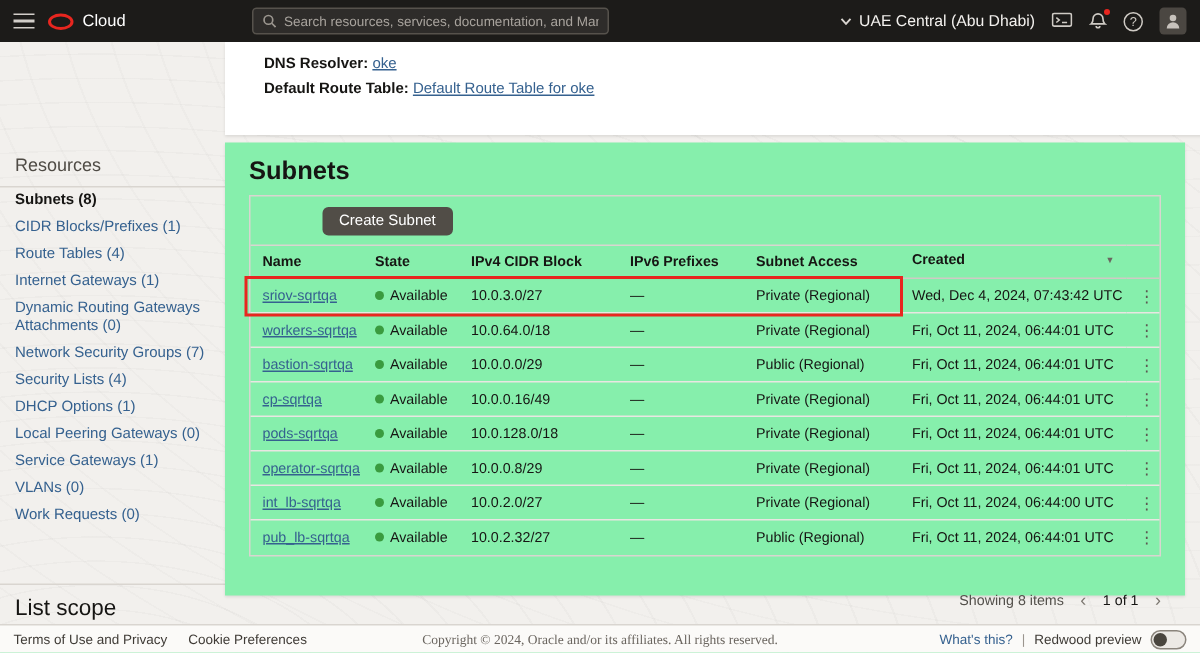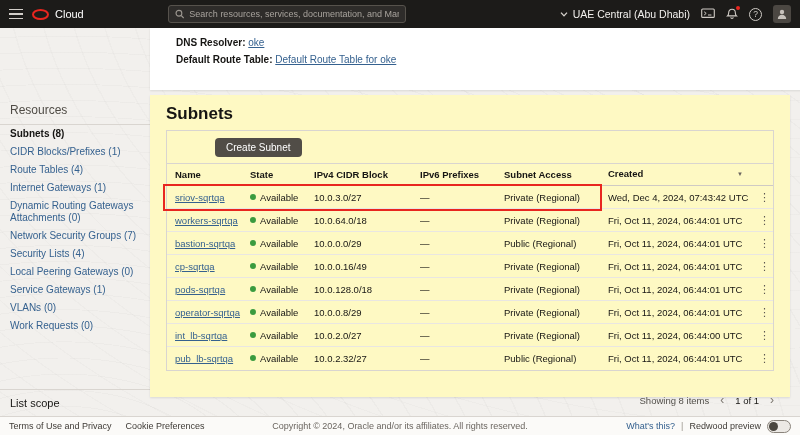--- a/index.html
+++ b/index.html
@@ -49,24 +49,24 @@
   .detail-value.link { color:var(--link); text-decoration:underline; cursor:pointer; }
 
   
   .sidebar { position:absolute; left:0; top:95px; width:150px; z-index:1; }
   .sidebar-title { font-size:12px; color:#4f4b45; padding:8px 10px 7px; }
   .sidebar-divider { border-bottom:1px solid var(--border); }
   .sidebar-item { display:block; font-size:10px; color:var(--link); padding:3px 10px; line-height:12px;
     text-decoration:none; cursor:pointer; }
   .sidebar-item.active { color:var(--text); font-weight:bold; }
   .list-scope { position:absolute; left:0; top:389px; width:150px; z-index:1; }
-  .list-scope-title { font-size:11px; color:var(--text); padding:7px 10px 0; }
-
-  
-  .main-card { position:absolute; left:150px; top:95px; width:640px; height:302px; background:#fef9c3;
+  .list-scope-title { font-size:15px; color:var(--text); padding:7px 10px 0; }
+
+  
+  .main-card { position:absolute; left:150px; top:95px; width:640px; height:302px; background:#86efac;
     box-shadow:0 1px 2px rgba(0,0,0,0.10); z-index:1; padding:8px 16px 12px; }
   .page-title { font-size:17px; font-weight:bold; color:var(--text); line-height:22px; }
   .list-container { border:1px solid var(--border); margin-top:5px; }
   .toolbar { padding:6px 8px; }
   .create-btn { background:var(--btn); color:#fff; font-size:10px; padding:4px 11px; border:none; border-radius:4px;
     cursor:pointer; font-family:inherit;margin-left:40px; }
   table { width:100%; border-collapse:collapse; table-layout:fixed; }
   thead th { text-align:left; font-size:9.5px; font-weight:bold; color:var(--text); padding:4px 8px; height:21px;
     border-top:1px solid var(--border); border-bottom:1px solid #cfcac4; white-space:nowrap; }
   tbody td { font-size:9.5px; color:var(--text); padding:3px 8px; height:23px; border-bottom:1px solid var(--row-border);
@@ -84,21 +84,21 @@
   .page-label { color:var(--text); }
 
   
   .highlight-box { position:absolute; border:2px solid var(--red); z-index:6; pointer-events:none; }
 
   
   .footer { position:absolute; left:0; bottom:0; width:800px; height:19px; background:#fbfaf8;
     border-top:1px solid var(--border); display:flex; align-items:center; padding:0 9px; gap:14px;
     font-size:9px; color:#3f3b36; z-index:2; }
   .footer-link { color:#3f3b36; text-decoration:none; cursor:pointer; }
-  .footer-center { position:absolute; left:50%; transform:translateX(-50%); color:var(--muted); }
+  .footer-center { position:absolute; left:50%; transform:translateX(-50%); color:var(--muted);font-family:Liberation Serif, serif; }
   .footer-right { margin-left:auto; display:flex; align-items:center; gap:6px; }
   .whats-this { color:var(--link); text-decoration:none; cursor:pointer; }
   .sep { color:#9b958e; }
   .toggle { width:24px; height:13px; border-radius:7px; background:#ecE9e5; border:1px solid #8a847c; position:relative; cursor:pointer; }
   .toggle-knob { position:absolute; left:1px; top:1px; width:9px; height:9px; border-radius:50%; background:#4a463f; }
 </style>
 </head>
 <body style="--link: #35618f; --green: #3a9b3f; --red: #e8261f; --btn: #514d47; --header-bg: #1c1b19;">
 
 <div class="topbar">
@@ -166,20 +166,21 @@
   <div class="sidebar-title">Resources</div>
   <div class="sidebar-divider"></div>
   <nav id="sidebar-items">
       <a class="sidebar-item active">Subnets (8)</a>
       <a class="sidebar-item">CIDR Blocks/Prefixes (1)</a>
       <a class="sidebar-item">Route Tables (4)</a>
       <a class="sidebar-item">Internet Gateways (1)</a>
       <a class="sidebar-item">Dynamic Routing Gateways Attachments (0)</a>
       <a class="sidebar-item">Network Security Groups (7)</a>
       <a class="sidebar-item">Security Lists (4)</a>
+      <a class="sidebar-item">DHCP Options (1)</a>
       <a class="sidebar-item">Local Peering Gateways (0)</a>
       <a class="sidebar-item">Service Gateways (1)</a>
       <a class="sidebar-item">VLANs (0)</a>
       <a class="sidebar-item">Work Requests (0)</a>
     </nav>
 </aside>
 
 <div class="list-scope">
   <div class="sidebar-divider"></div>
   <div class="list-scope-title">List scope</div>

